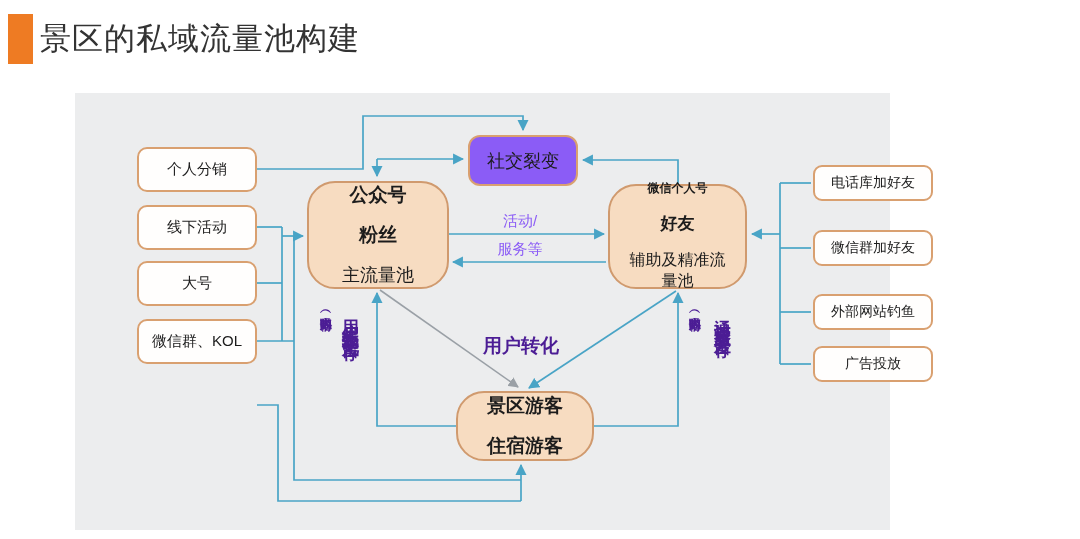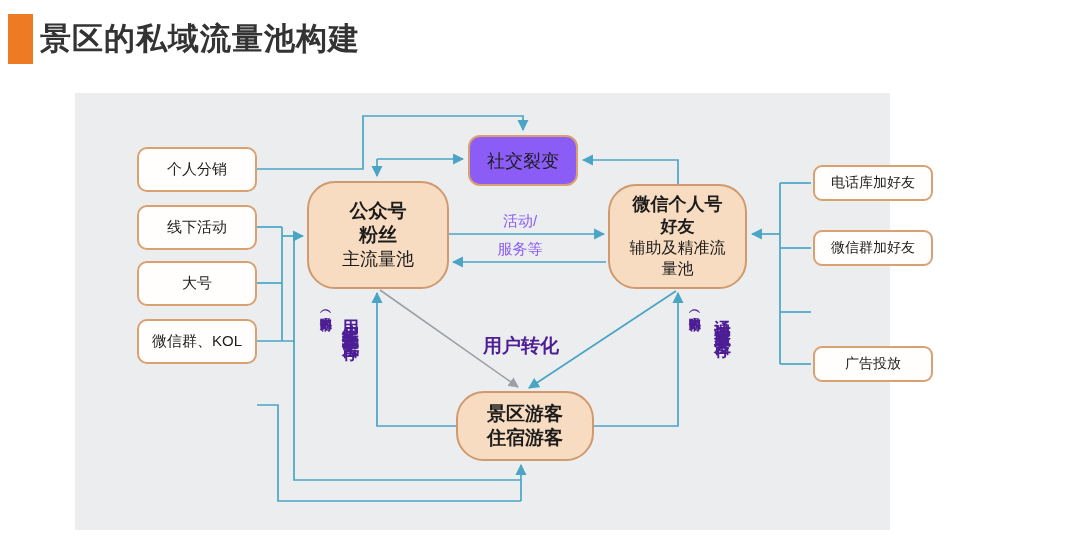--- a/index.html
+++ b/index.html
@@ -7,41 +7,41 @@
     width:1080px;height:539px;position:relative;overflow:hidden;
     background:#ffffff;
     font-family:"Liberation Sans",sans-serif;
     -webkit-font-smoothing:antialiased;
   }
   
   .title-bar{position:absolute;left:0;top:0;width:1080px;height:93px;background:#fff;}
   .title-marker{position:absolute;left:8px;top:14px;width:25px;height:50px;background:#ee7b23;}
   .page-title{
     position:absolute;left:40px;top:18px;margin:0;
-    font-size:31px;font-weight:700;color:#333;letter-spacing:1px;
+    font-size:31px;font-weight:400;color:#333;letter-spacing:1px;
   }
   
   .canvas{
     position:absolute;left:75px;top:93px;width:815px;height:437px;
     background:#ecedee;
   }
   .canvas svg.wires{position:absolute;left:0;top:0;}
   .node{
     position:absolute;display:flex;flex-direction:column;
     align-items:center;justify-content:center;text-align:center;
     box-sizing:border-box;color:#1c1c1c;
   }
   .src{
     background:#fffefd;border:2px solid #d9a070;border-radius:10px;
     font-size:15px;
   }
   .src-left{left:62px;width:120px;height:45px;}
   .src-right{left:738px;width:120px;height:36px;font-size:14px;border-radius:9px;}
   .pool{
-    background:#f7dcc1;border:2px solid #d09a6e;border-radius:28px;
+    background:#f7dcc1;border:2px solid #d09a6e;border-radius:28px;gap:16px;
   }
   .pool .b{font-weight:bold;font-size:19px;line-height:1.28;}
   .pool .r{font-size:18px;line-height:1.3;}
   .fission{
     background:#8b5cf6;border:2px solid #d9a070;border-radius:12px;
     font-size:18px;
   }
   .lbl{position:absolute;color:#8b5cf6;font-size:15px;text-align:center;}
   .olbl{position:absolute;color:#4c1d95;font-weight:bold;}
   .vtext{
@@ -122,36 +122,39 @@
   <div class="node src src-left" style="top:226px">
       <span>微信群、KOL</span>
     </div>
 
   <div class="node src src-right" style="top:72px">
       <span>电话库加好友</span>
     </div>
   <div class="node src src-right" style="top:137px">
       <span>微信群加好友</span>
     </div>
+  <div class="node src src-right" style="top:201px">
+      <span>外部网站钓鱼</span>
+    </div>
   <div class="node src src-right" style="top:253px">
       <span>广告投放</span>
     </div>
 
   <div class="node fission" style="left:393px;top:42px;width:110px;height:51px">
     <span>社交裂变</span>
   </div>
 
   <div class="node pool" style="left:232px;top:88px;width:142px;height:108px">
     <span class="b">公众号</span>
     <span class="b">粉丝</span>
     <span class="r">主流量池</span>
   </div>
 
   <div class="node pool" style="left:533px;top:91px;width:139px;height:105px">
-    <span class="b" style="font-size:18px">微信个人号</span>
+    <span class="b" style="font-size:12px">微信个人号</span>
     <span class="b" style="font-size:17px">好友</span>
     <span class="r" style="font-size:16px;max-width:100px">辅助及精准流量池</span>
   </div>
 
   <div class="node pool" style="left:381px;top:298px;width:138px;height:70px;border-radius:28px">
     <span class="b">景区游客</span>
     <span class="b">住宿游客</span>
   </div>
 
   <div class="lbl" style="left:400px;top:119px;width:90px">活动/</div>

